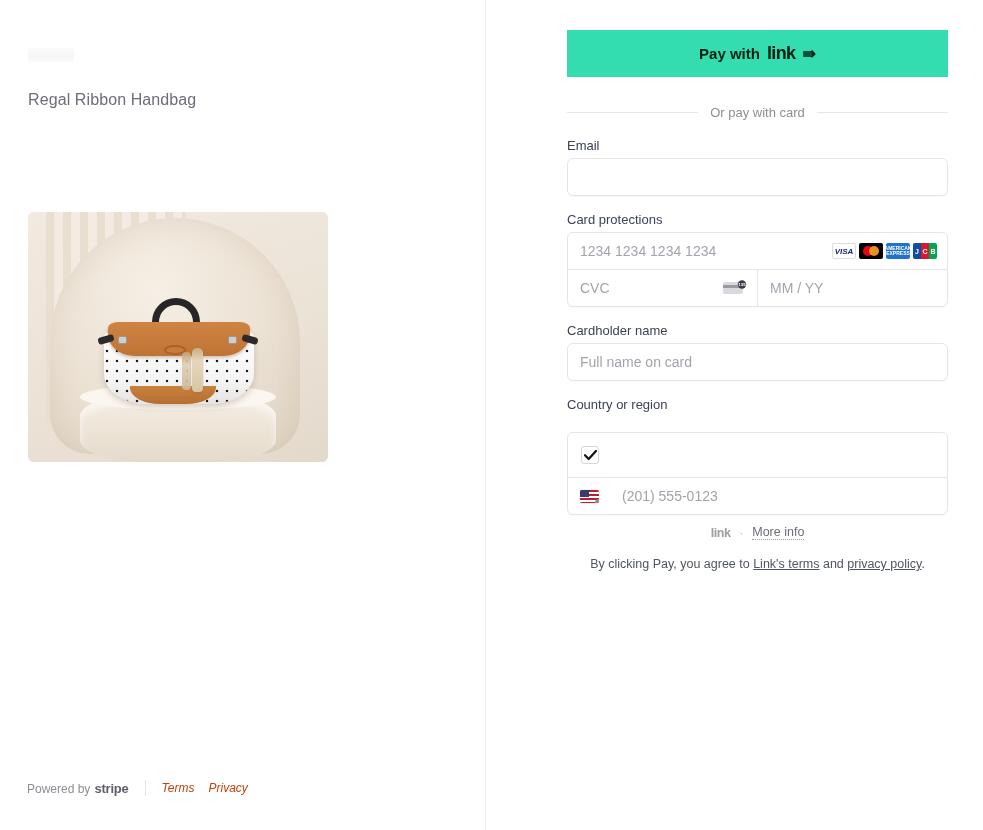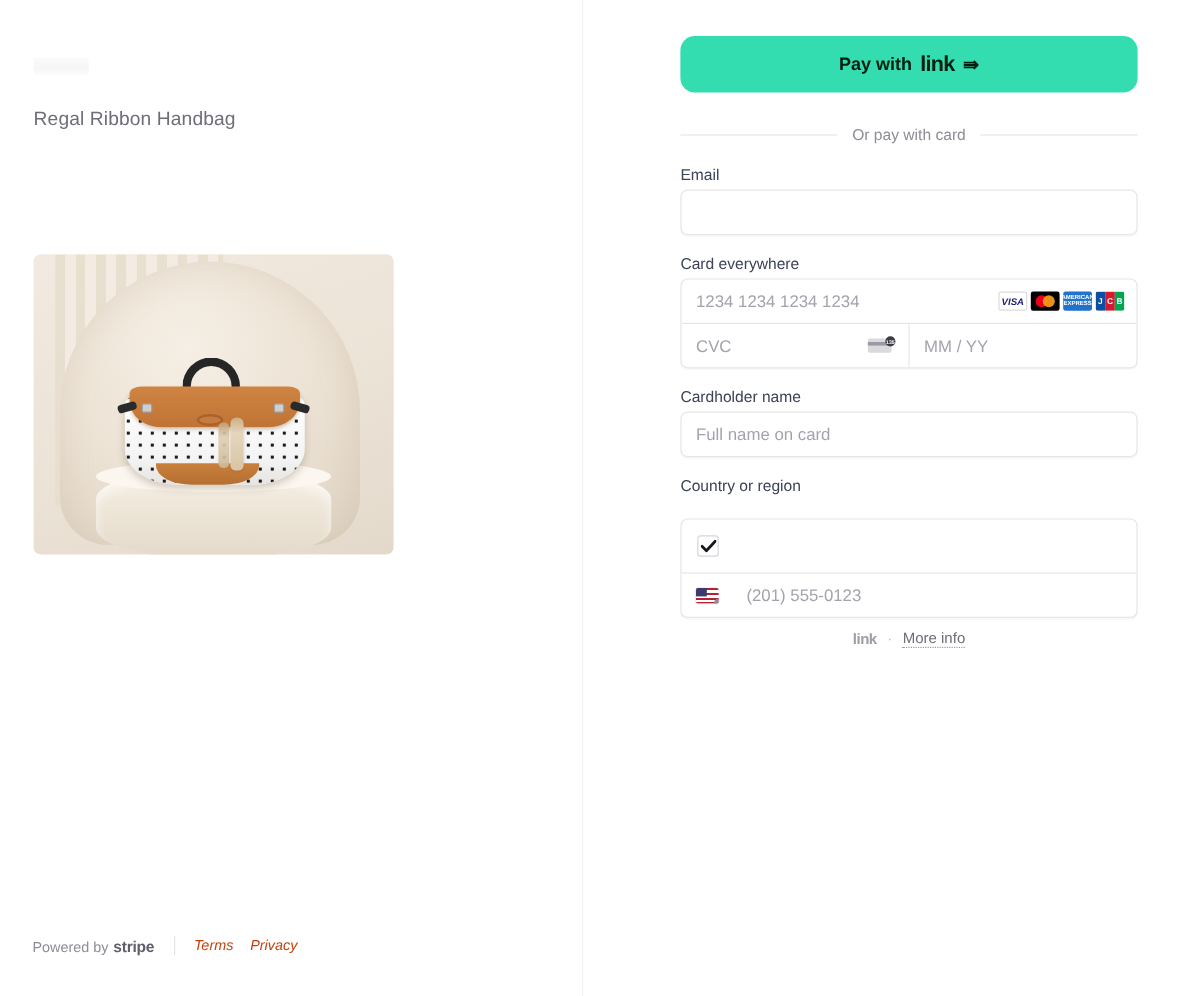--- a/index.html
+++ b/index.html
@@ -102,21 +102,21 @@
   .powered { font-size: 12px; color: #8d8d96; display: flex; align-items: baseline; gap: 4px; }
   .stripe-word { font-weight: 700; color: #5f5f6b; font-size: 13px; letter-spacing: -.2px; }
   .footer-sep { width: 1px; height: 16px; background: #e3e3e8; margin: 0 16px; }
   .footer-link { font-size: 12px; color: #c2410c; margin-right: 14px; text-decoration: none; font-style: italic; }
 
   
   .right { width: 497px; height: 830px; position: relative; background: #ffffff; }
   .form { position: absolute; left: 81px; top: 30px; width: 381px; }
 
   .link-pay-btn {
-    width: 381px; height: 47px; border: none; border-radius: 12px;
+    width: 381px; height: 47px; border: none; border-radius: 0;
     background: #33ddb0; color: #011e0f;
     font-size: 15px; font-weight: 700;
     display: flex; align-items: center; justify-content: center; gap: 7px;
     cursor: pointer; font-family: inherit;
   }
   .link-word { font-weight: 800; font-size: 18px; letter-spacing: -.6px; color: #011e0f; }
   .link-arrow { font-size: 16px; color: #011e0f; }
 
   .divider { display: flex; align-items: center; gap: 12px; margin: 28px 0 18px; }
   .divider .line { flex: 1; height: 1px; background: #e6e6eb; }
@@ -255,21 +255,21 @@
 
       <div class="divider">
         <div class="line"></div>
         <div class="dtext">Or pay with card</div>
         <div class="line"></div>
       </div>
 
       <label class="field-label">Email</label>
       <input class="input" type="email" placeholder="" style="">
 
-      <label class="field-label">Card everywhere</label>
+      <label class="field-label">Card protections</label>
       <div class="group">
         <div class="row">
           <div class="cell">
             <input placeholder="1234 1234 1234 1234" style="">
             <div class="brands">
               <div class="brand brand-visa">VISA</div>
               <div class="brand brand-mc">
                 <span class="mc-c1"></span>
                   <span class="mc-c2"></span>
               </div>
@@ -321,16 +321,19 @@
         </div>
       </div>
 
       <div class="link-footer">
         <span class="lf-link">link</span>
         <span class="lf-dot">·</span>
         <span class="lf-more">More info</span>
       </div>
 
 
+      <div class="terms">
+        <span>By clicking Pay, you agree to </span><u>Link's terms</u><span> and </span><u>privacy policy</u><span>.</span>
+      </div>
 
     </div>
   </div>
 </div>
 
 </body></html>

